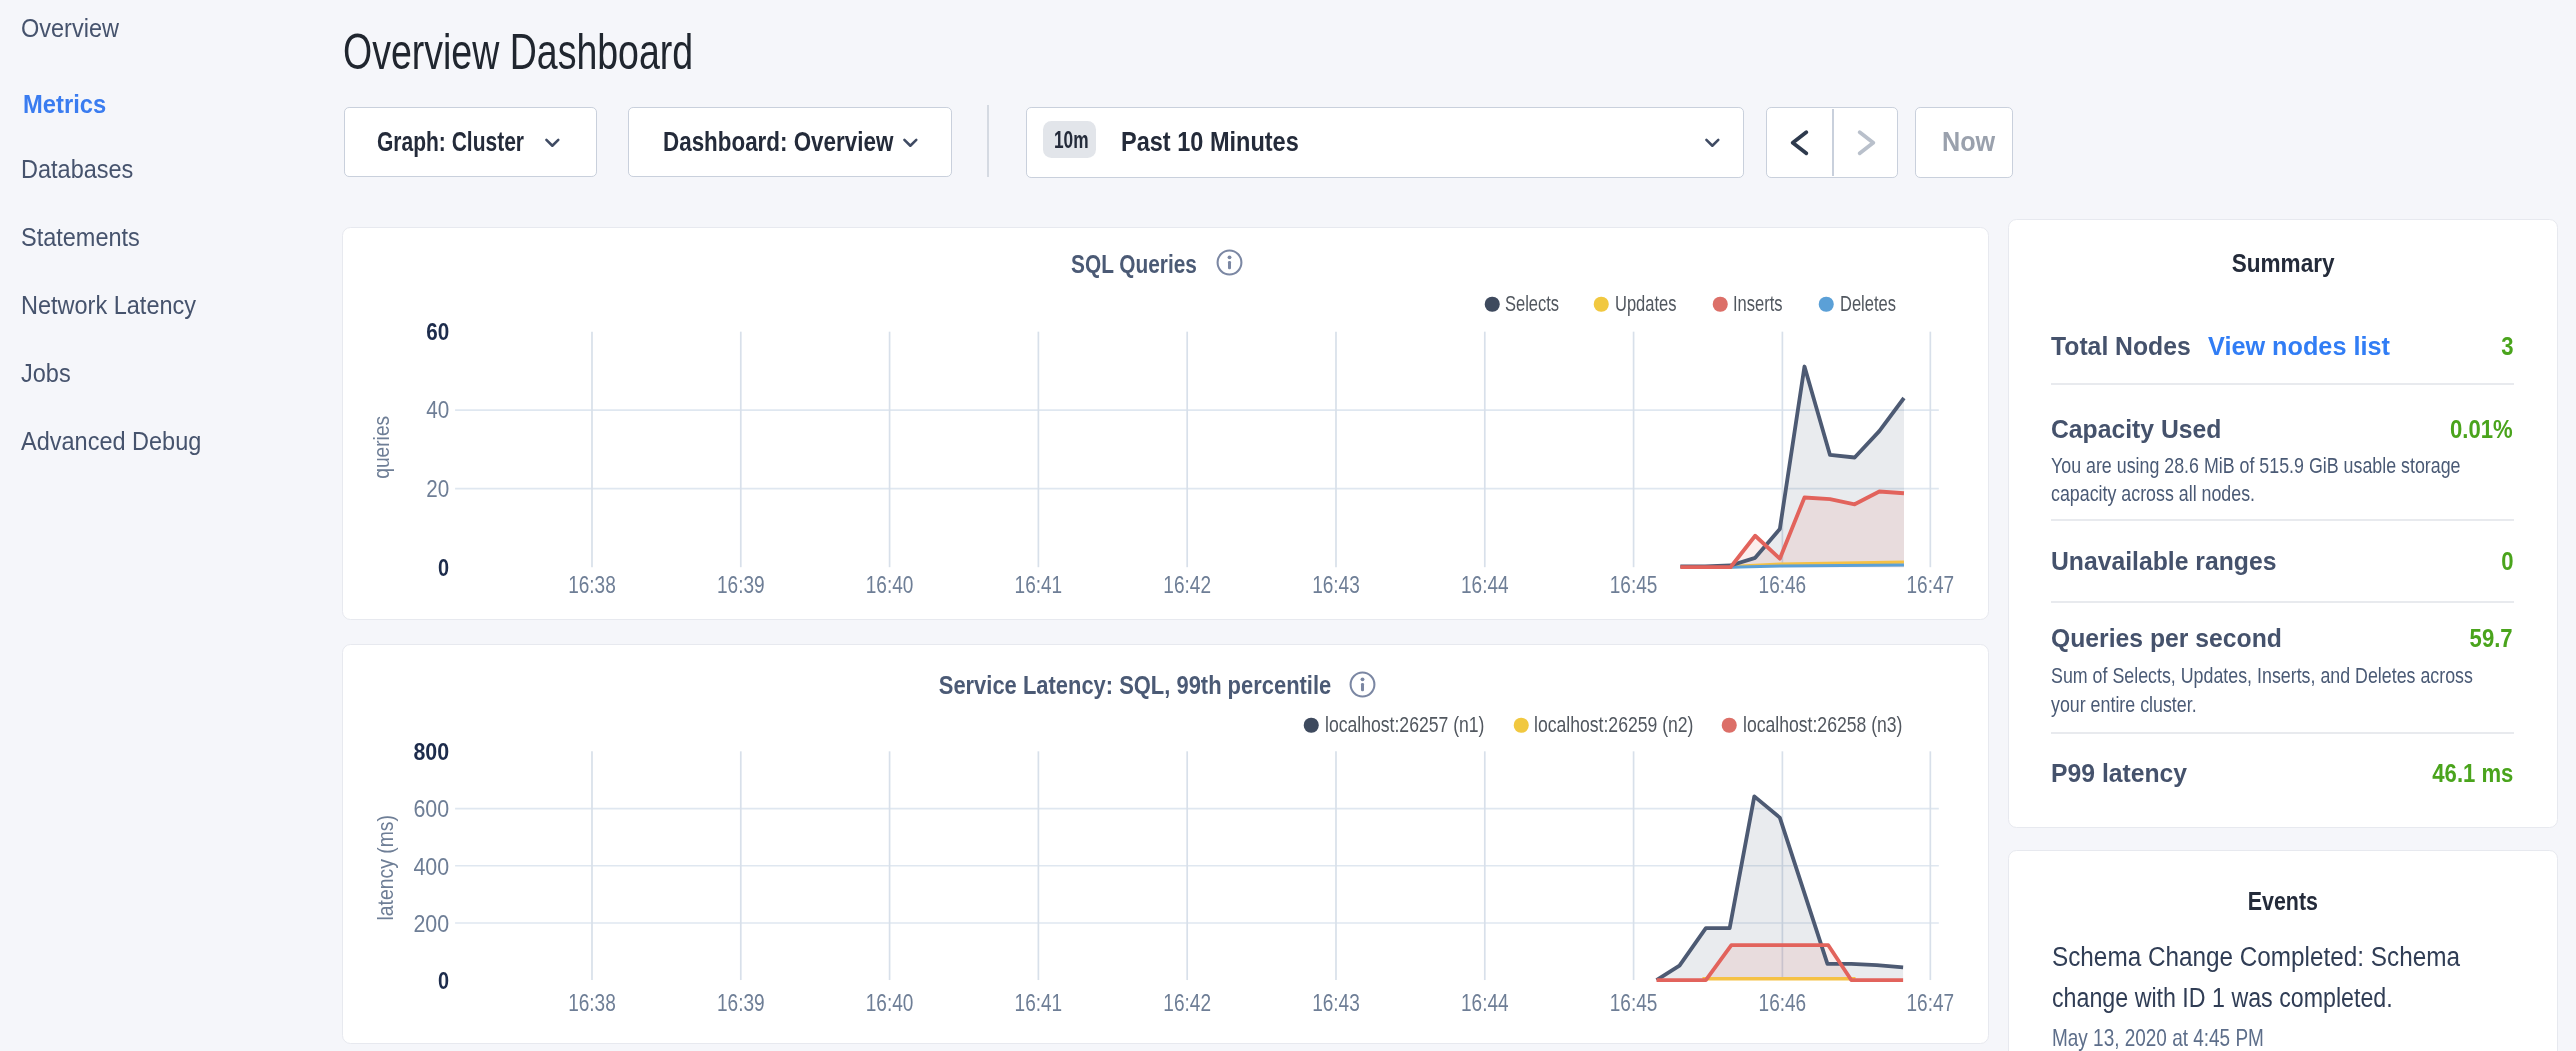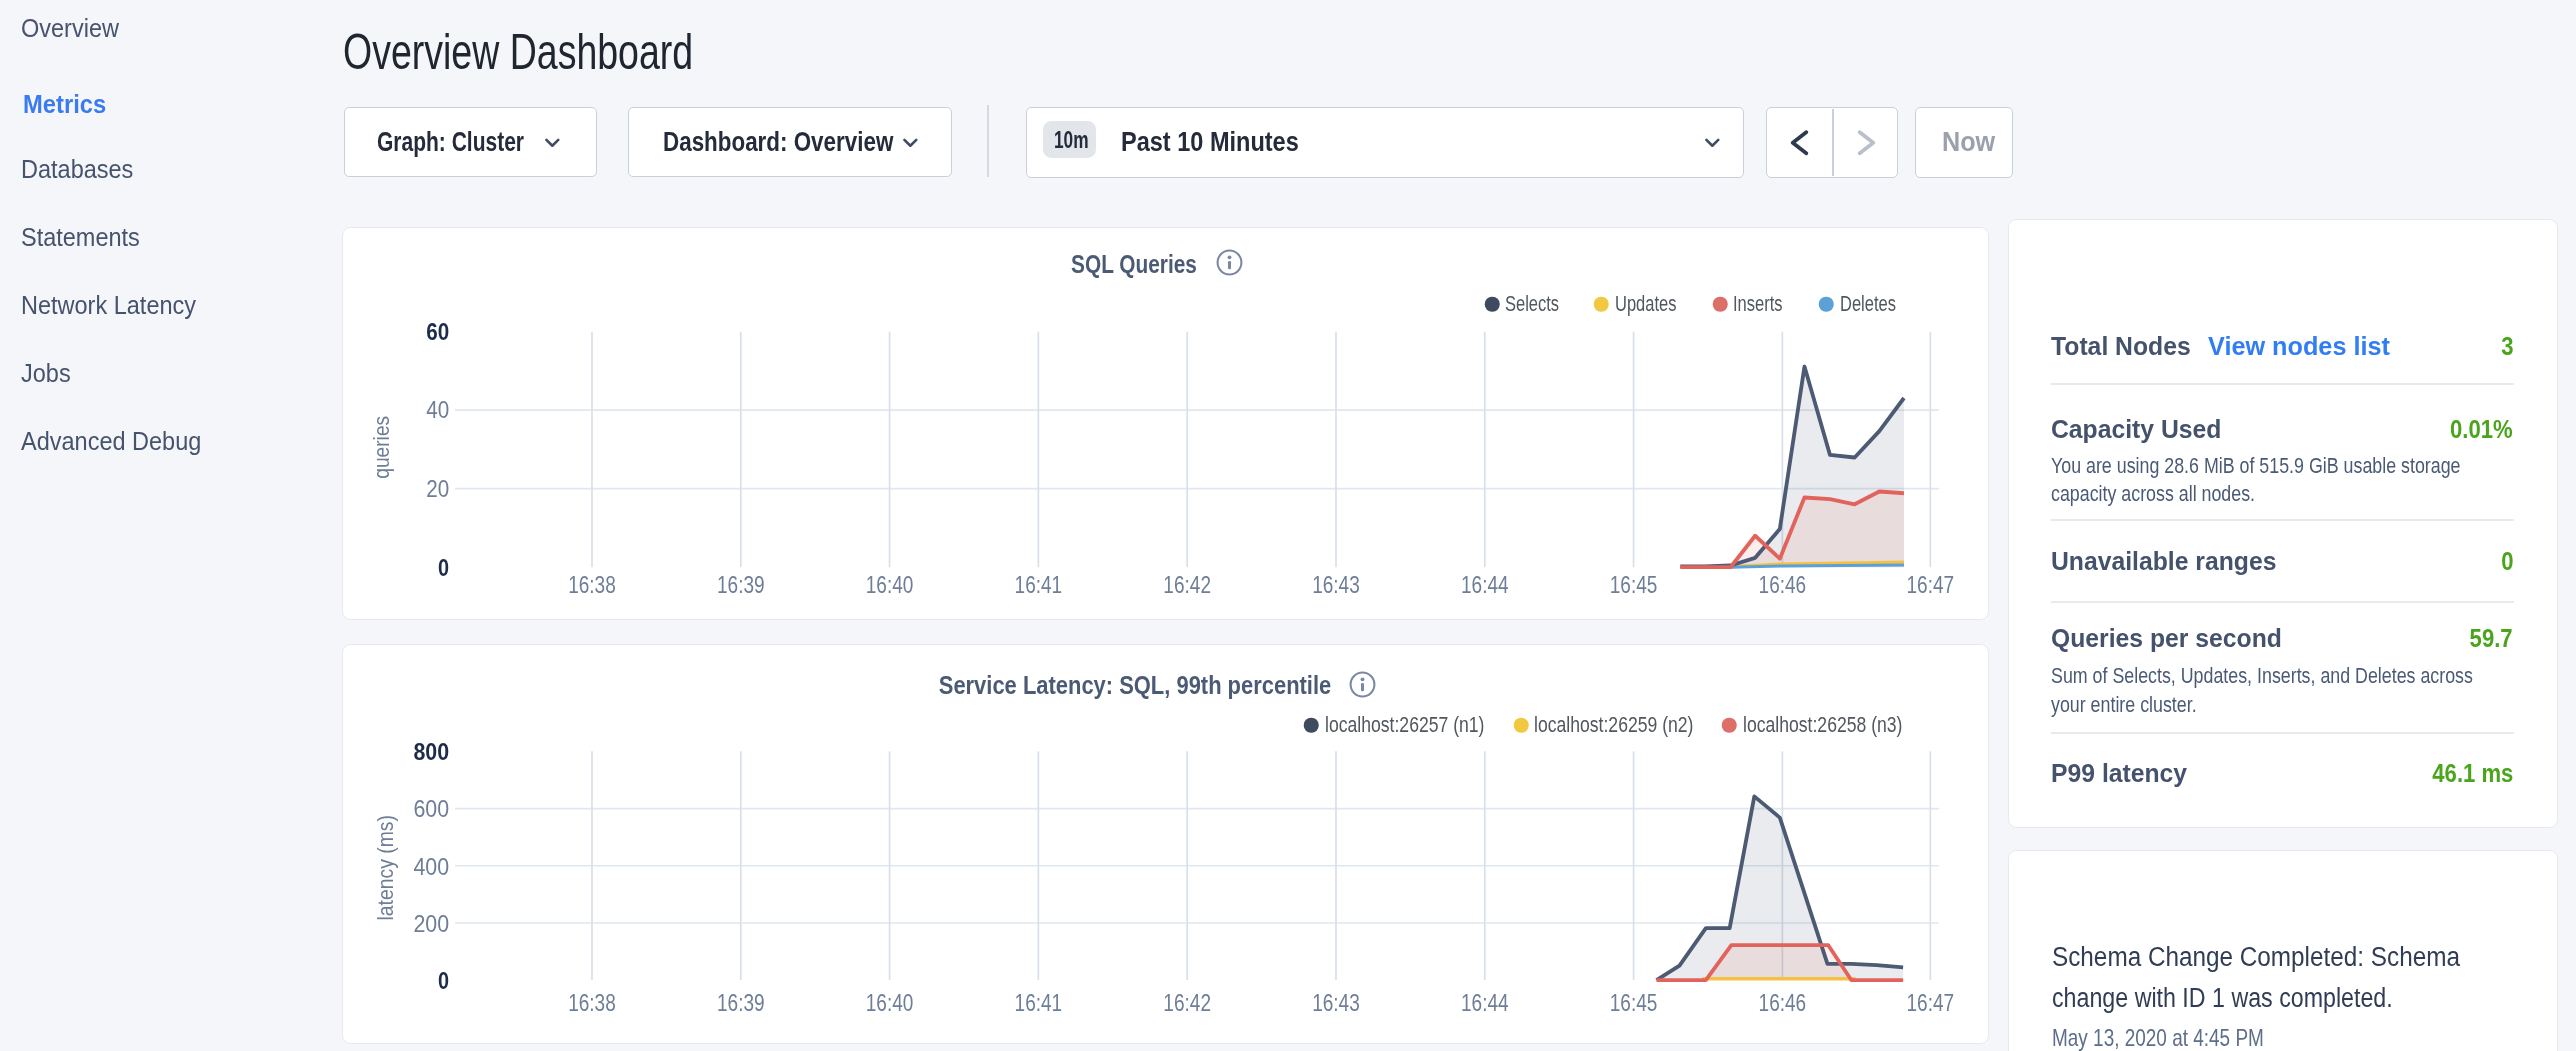--- a/index.html
+++ b/index.html
@@ -183,20 +183,21 @@
     </g>
   </g>
   <path d="M1546 395 L1573 378 L1604 334 L1632 334 L1661 179 L1691 204 L1747 376 L1775 376 L1805 377.5 L1836 380 L1836 395 L1546 395 Z" fill="#4d5a73" fill-opacity="0.12" stroke="none"></path>
   <path d="M1546 395 L1604 395 L1634 354 L1748 354 L1775 395 L1836 395 Z" fill="#e2635c" fill-opacity="0.11" stroke="none"></path>
   <polyline points="1600,393.5 1780,393.5" fill="none" stroke="#f5c144" stroke-width="4"></polyline>
   <polyline points="1546,395 1573,378 1604,334 1632,334 1661,179 1691,204 1747,376 1775,376 1805,377.5 1836,380" fill="none" stroke="#4d5a73" stroke-width="4.5" stroke-linejoin="round"></polyline>
   <polyline points="1546,395 1604,395 1634,354 1748,354 1775,395 1836,395" fill="none" stroke="#e2635c" stroke-width="4.5" stroke-linejoin="round"></polyline>
 </svg>
 
 <div class="card" style="left:2008px; top:219px; width:550px; height:609px;">
+  <div class="abs cy" style="left:0; top:43px; width:100%; text-align:center; font-size:25.5px; font-weight:bold; color:#242b3a;"><span style="display:inline-block; transform:scaleX(0.885);">Summary</span></div>
   <div class="abs slabel" style="left:42px; top:126px;">Total Nodes</div>
   <div class="abs" style="left:199px; top:126px; font-size:25.5px; font-weight:bold; color:#317df5; transform:translateY(-50%) scaleX(0.99); transform-origin:0 50%; white-space:nowrap;">View nodes list</div>
   <div class="abs sval" style="right:44px; top:126px;">3</div>
   <div class="sdiv" style="top:163px;"></div>
   <div class="abs slabel" style="left:42px; top:209px;">Capacity Used</div>
   <div class="abs sval" style="right:44px; top:209px;">0.01%</div>
   <div class="abs sdesc" style="left:42px; top:246px;">You are using 28.6 MiB of 515.9 GiB usable storage</div>
   <div class="abs sdesc" style="left:42px; top:274px;">capacity across all nodes.</div>
   <div class="sdiv" style="top:299px;"></div>
   <div class="abs slabel" style="left:42px; top:341px;">Unavailable ranges</div>
@@ -205,17 +206,18 @@
   <div class="abs slabel" style="left:42px; top:418px;">Queries per second</div>
   <div class="abs sval" style="right:44px; top:418px;">59.7</div>
   <div class="abs sdesc" style="left:42px; top:456px;">Sum of Selects, Updates, Inserts, and Deletes across</div>
   <div class="abs sdesc" style="left:42px; top:485px;">your entire cluster.</div>
   <div class="sdiv" style="top:512px;"></div>
   <div class="abs slabel" style="left:42px; top:553px;">P99 latency</div>
   <div class="abs sval" style="right:44px; top:553px;">46.1 ms</div>
 </div>
 
 <div class="card" style="left:2008px; top:850px; width:550px; height:238px;">
+  <div class="abs cy" style="left:0; top:50px; width:100%; text-align:center; font-size:25.5px; font-weight:bold; color:#242b3a;"><span style="display:inline-block; transform:scaleX(0.84);">Events</span></div>
   <div class="abs" style="left:43px; top:106px; font-size:27px; color:#303d55; transform:translateY(-50%) scaleX(0.90); transform-origin:0 50%; white-space:nowrap;">Schema Change Completed: Schema</div>
   <div class="abs" style="left:43px; top:147px; font-size:27px; color:#303d55; transform:translateY(-50%) scaleX(0.86); transform-origin:0 50%; white-space:nowrap;">change with ID 1 was completed.</div>
   <div class="abs" style="left:43px; top:187px; font-size:24px; color:#5d6e8a; transform:translateY(-50%) scaleX(0.79); transform-origin:0 50%; white-space:nowrap;">May 13, 2020 at 4:45 PM</div>
 </div>
 
 
 </body></html>

